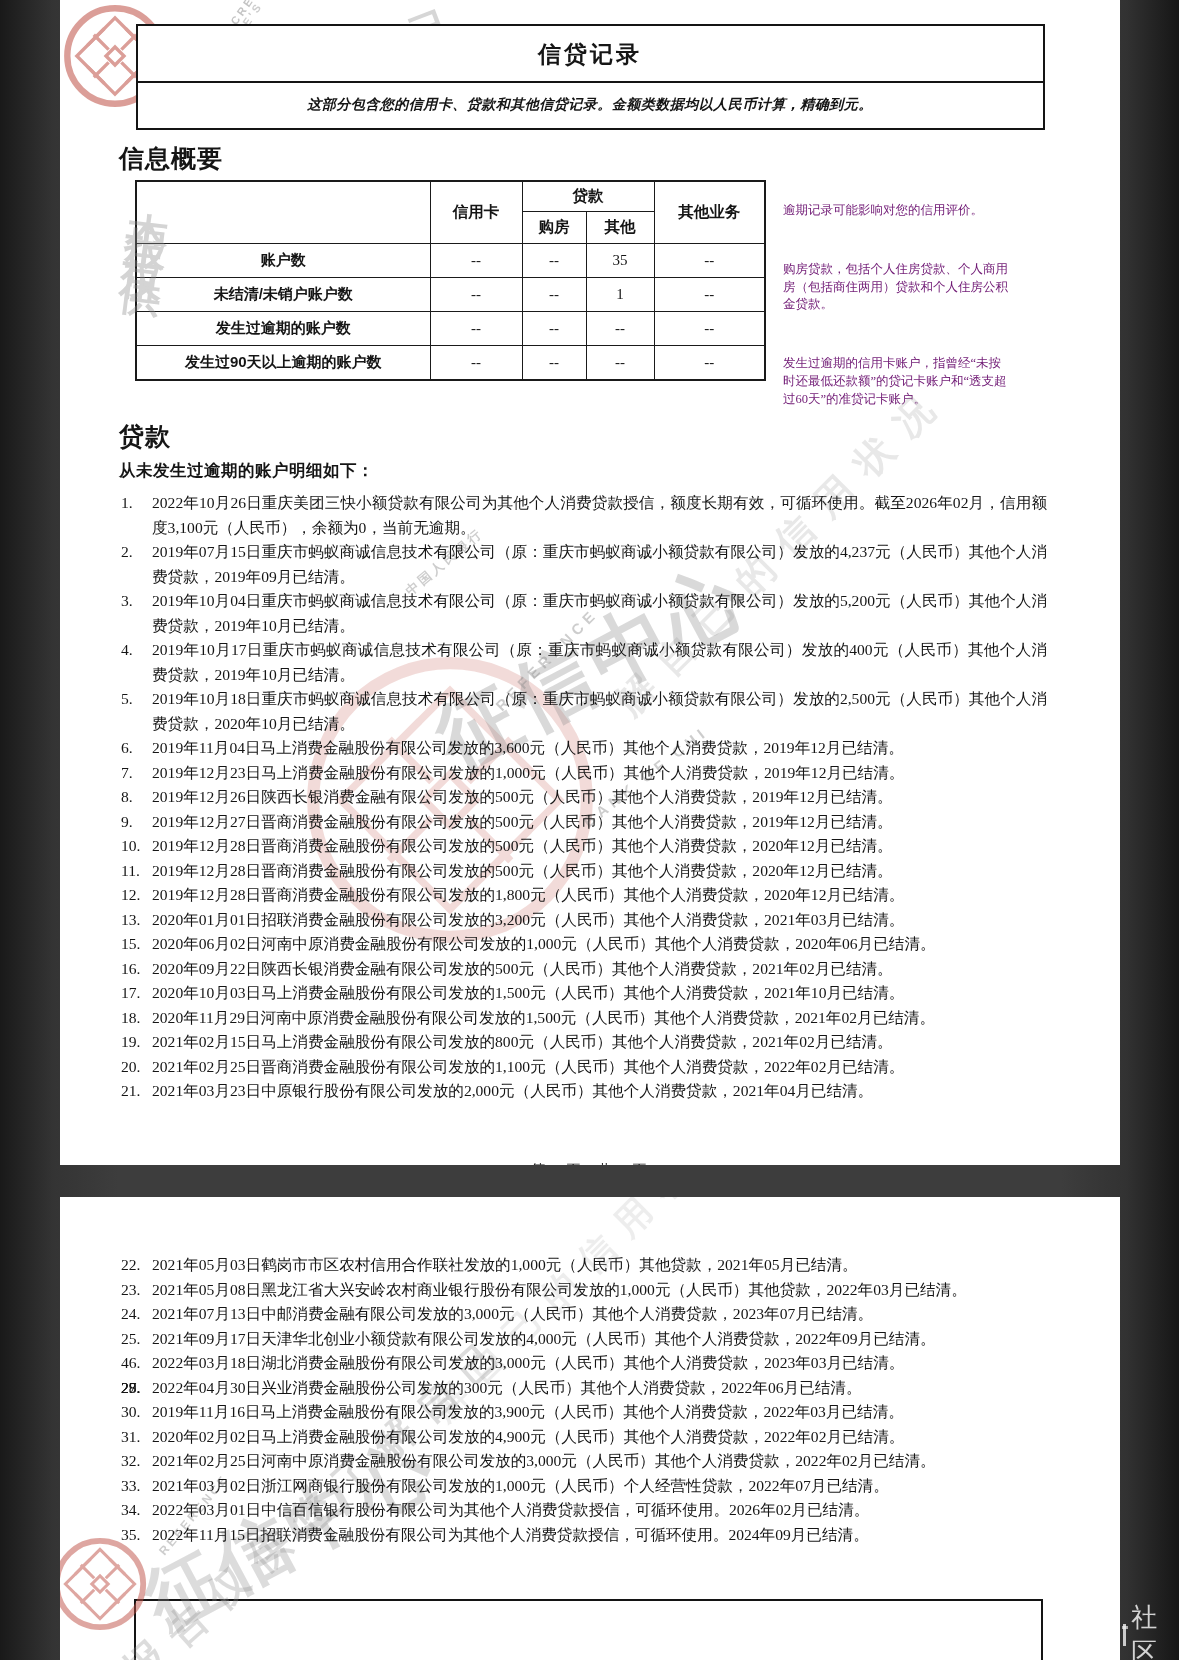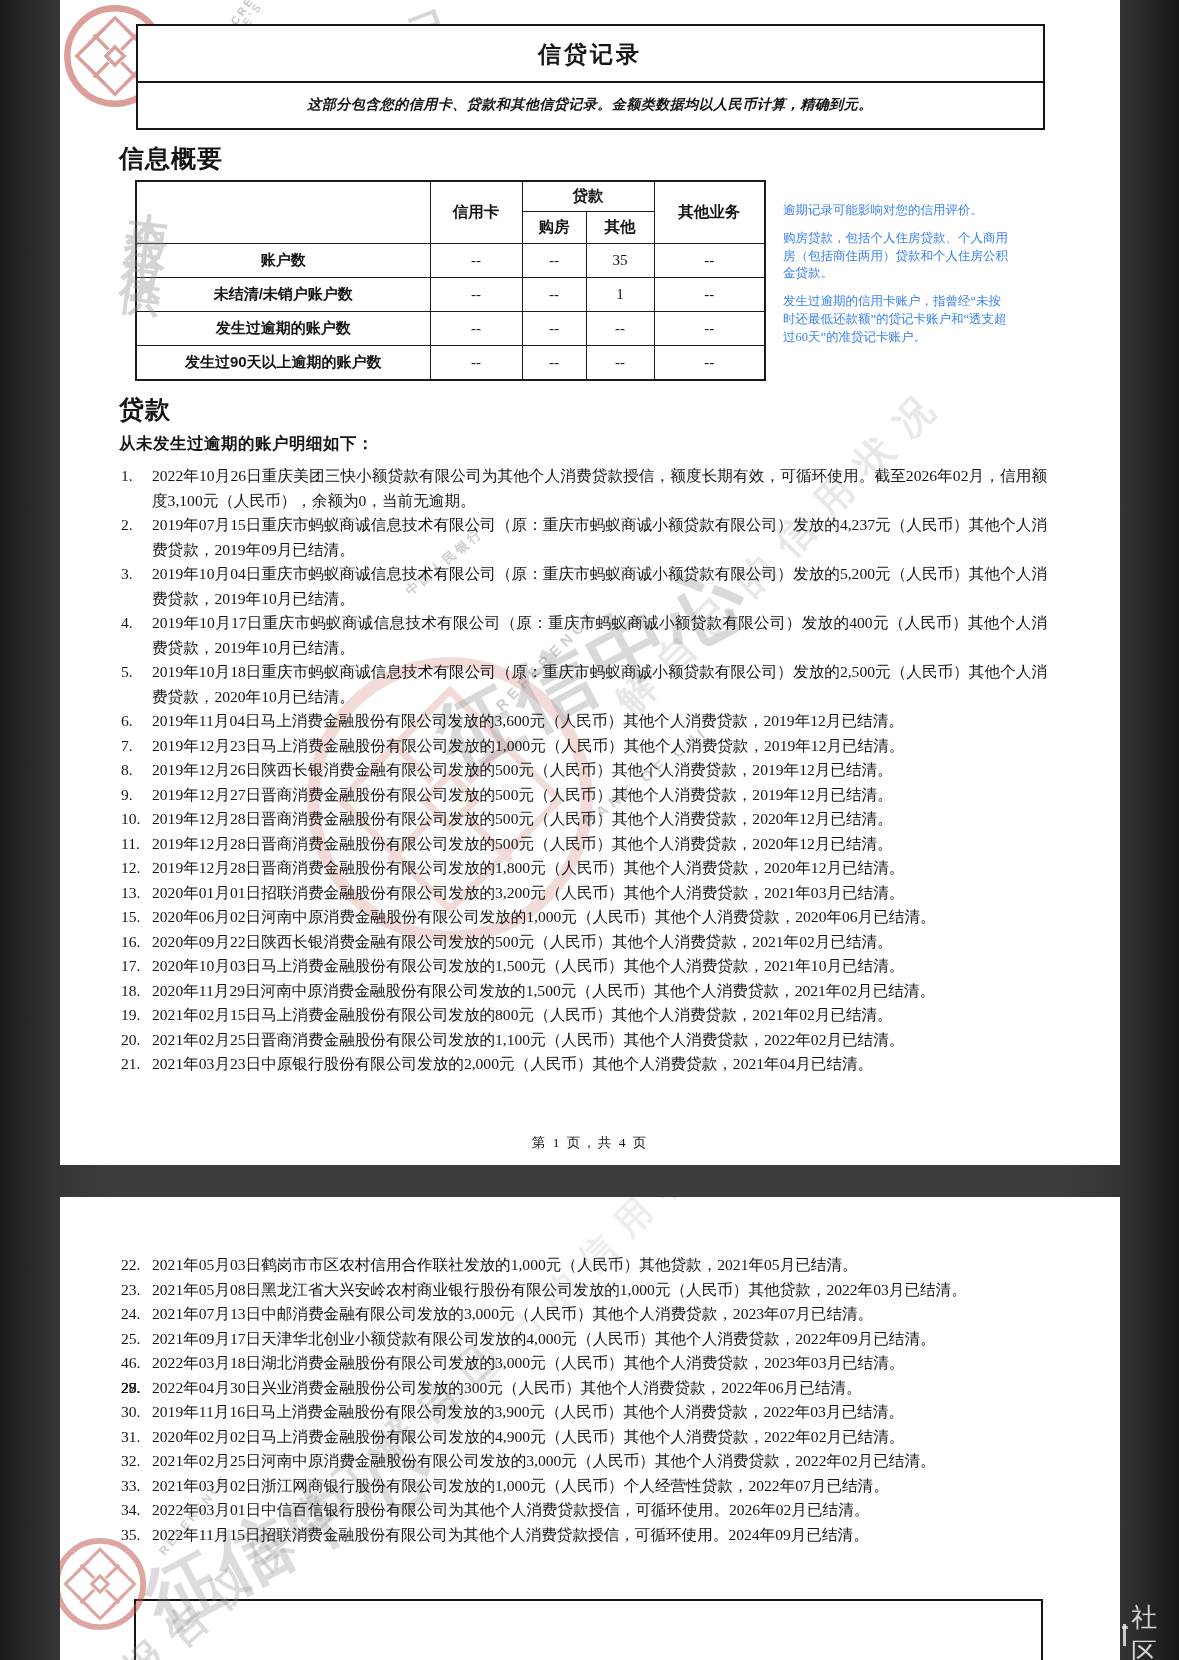--- a/index.html
+++ b/index.html
@@ -26,22 +26,22 @@
   table.sum{border-collapse:collapse;table-layout:fixed;width:629px;}
   table.sum th,table.sum td{border:1px solid #1a1a1a;padding:0;}
   table.sum{border:2px solid #1a1a1a;}
   table.sum th{font-family:"Liberation Sans",sans-serif;font-weight:bold;font-size:15.5px;text-align:center;}
   tr.hr1 th{height:29px;} tr.hr2 th{height:31px;}
   table.sum td{height:33px;font-size:15px;text-align:center;}
   td.lbl{font-family:"Liberation Sans",sans-serif;font-weight:bold;font-size:15px;text-align:left;padding-left:10px;}
   .c0{width:294px}.c1{width:92px}.c2{width:64px}.c3{width:68px}.c4{width:111px}
 
   .notes{width:228px;margin-left:17px;padding-top:22px;}
-  .note{margin:0;font-size:12.5px;line-height:1.42;color:#3b82f6;}
-  .note + .note{margin-top:10px;}
+  .note{margin:0;font-size:12.5px;line-height:1.42;color:#701a75;}
+  .note + .note{margin-top:41px;}
 
   
   .loan-list{margin:9px 0 0 61px;width:926px;}
   .loan-item{position:relative;padding-left:31px;font-size:15.6px;line-height:24.5px;text-align:justify;}
   .loan-item .num{position:absolute;left:0;top:0;}
   .page2 .loan-list{margin-top:0;padding-top:56px;}
 
   .page-footer{text-align:center;font-size:13.5px;margin-top:57px;letter-spacing:2px;}
 
   .next-box{margin:52px 0 0 74px;width:905px;height:60px;border:2px solid #141414;background:#fff;}

